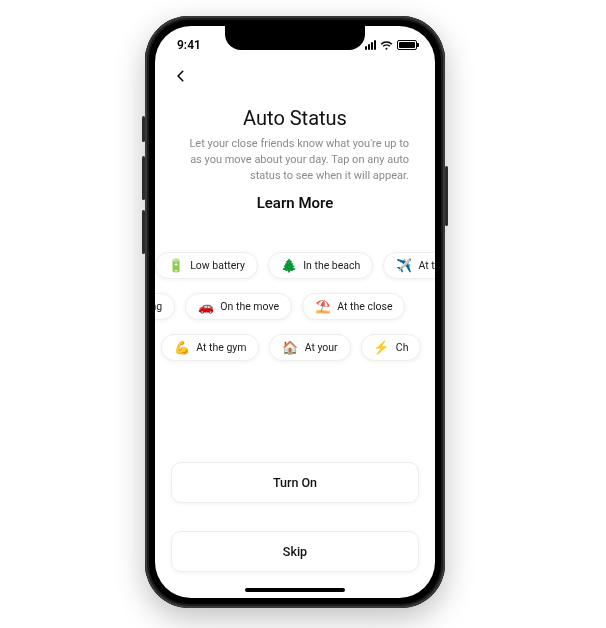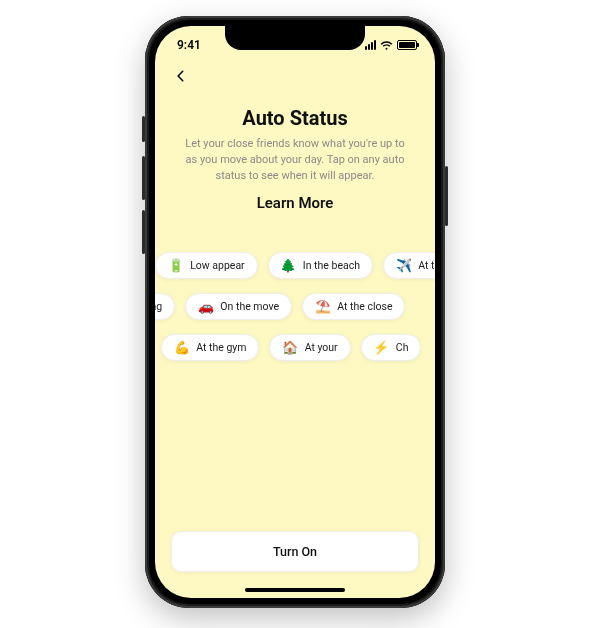--- a/index.html
+++ b/index.html
@@ -28,21 +28,21 @@
   .sb1 { left:-3px; top:100px; width:3px; height:26px; }
   .sb2 { left:-3px; top:140px; width:3px; height:44px; }
   .sb3 { left:-3px; top:194px; width:3px; height:44px; }
   .sb4 { right:-3px; top:150px; width:3px; height:60px; }
 
   .screen {
     position: relative;
     width: 100%;
     height: 100%;
     border-radius: 36px;
-    background: #fef9c3;
+    background: #ffffff;
     overflow: hidden;
   }
 
   
   .notch {
     position: absolute;
     top: 0;
     left: 50%;
     transform: translateX(-50%);
     width: 140px;
@@ -101,26 +101,26 @@
     right:0;
     bottom:0;
     display:flex;
     flex-direction:column;
     padding: 0 0 8px 0;
   }
 
   .title {
     text-align:center;
     font-size:20px;
-    font-weight:700;
+    font-weight:400;
     color:#111;
     margin: 8px 16px 6px;
   }
   .subtitle {
-    text-align:center;
+    text-align:right;
     font-size:11px;
     line-height:1.45;
     color:#8a8a8a;
     margin: 0 26px 10px;
   }
   .learn-more {
     text-align:center;
     font-size:15px;
     font-weight:600;
     color:#111;
@@ -222,21 +222,21 @@
     <div class="content">
       <div class="title">Auto Status</div>
       <div class="subtitle">Let your close friends know what you're up to as you move about your day. Tap on any auto status to see when it will appear.</div>
       <div class="learn-more">Learn More</div>
 
       <div class="chip-rows">
 
         <div class="chip-row row1">
           <div class="chip">
             <span class="ico">🔋</span>
-            <span>Low appear</span>
+            <span>Low battery</span>
           </div>
           <div class="chip">
             <span class="ico">🌲</span>
             <span>In the beach</span>
           </div>
           <div class="chip">
             <span class="ico">✈️</span>
             <span>At t</span>
           </div>
         </div>
@@ -268,19 +268,20 @@
           <div class="chip">
             <span class="ico">⚡</span>
             <span>Ch</span>
           </div>
         </div>
 
       </div>
 
       <div class="bottom">
         <div class="big-btn">Turn On</div>
+        <div class="big-btn">Skip</div>
       </div>
 
     </div>
 
     <div class="home-indicator"></div>
   </div>
 </div>
 
 </body></html>

